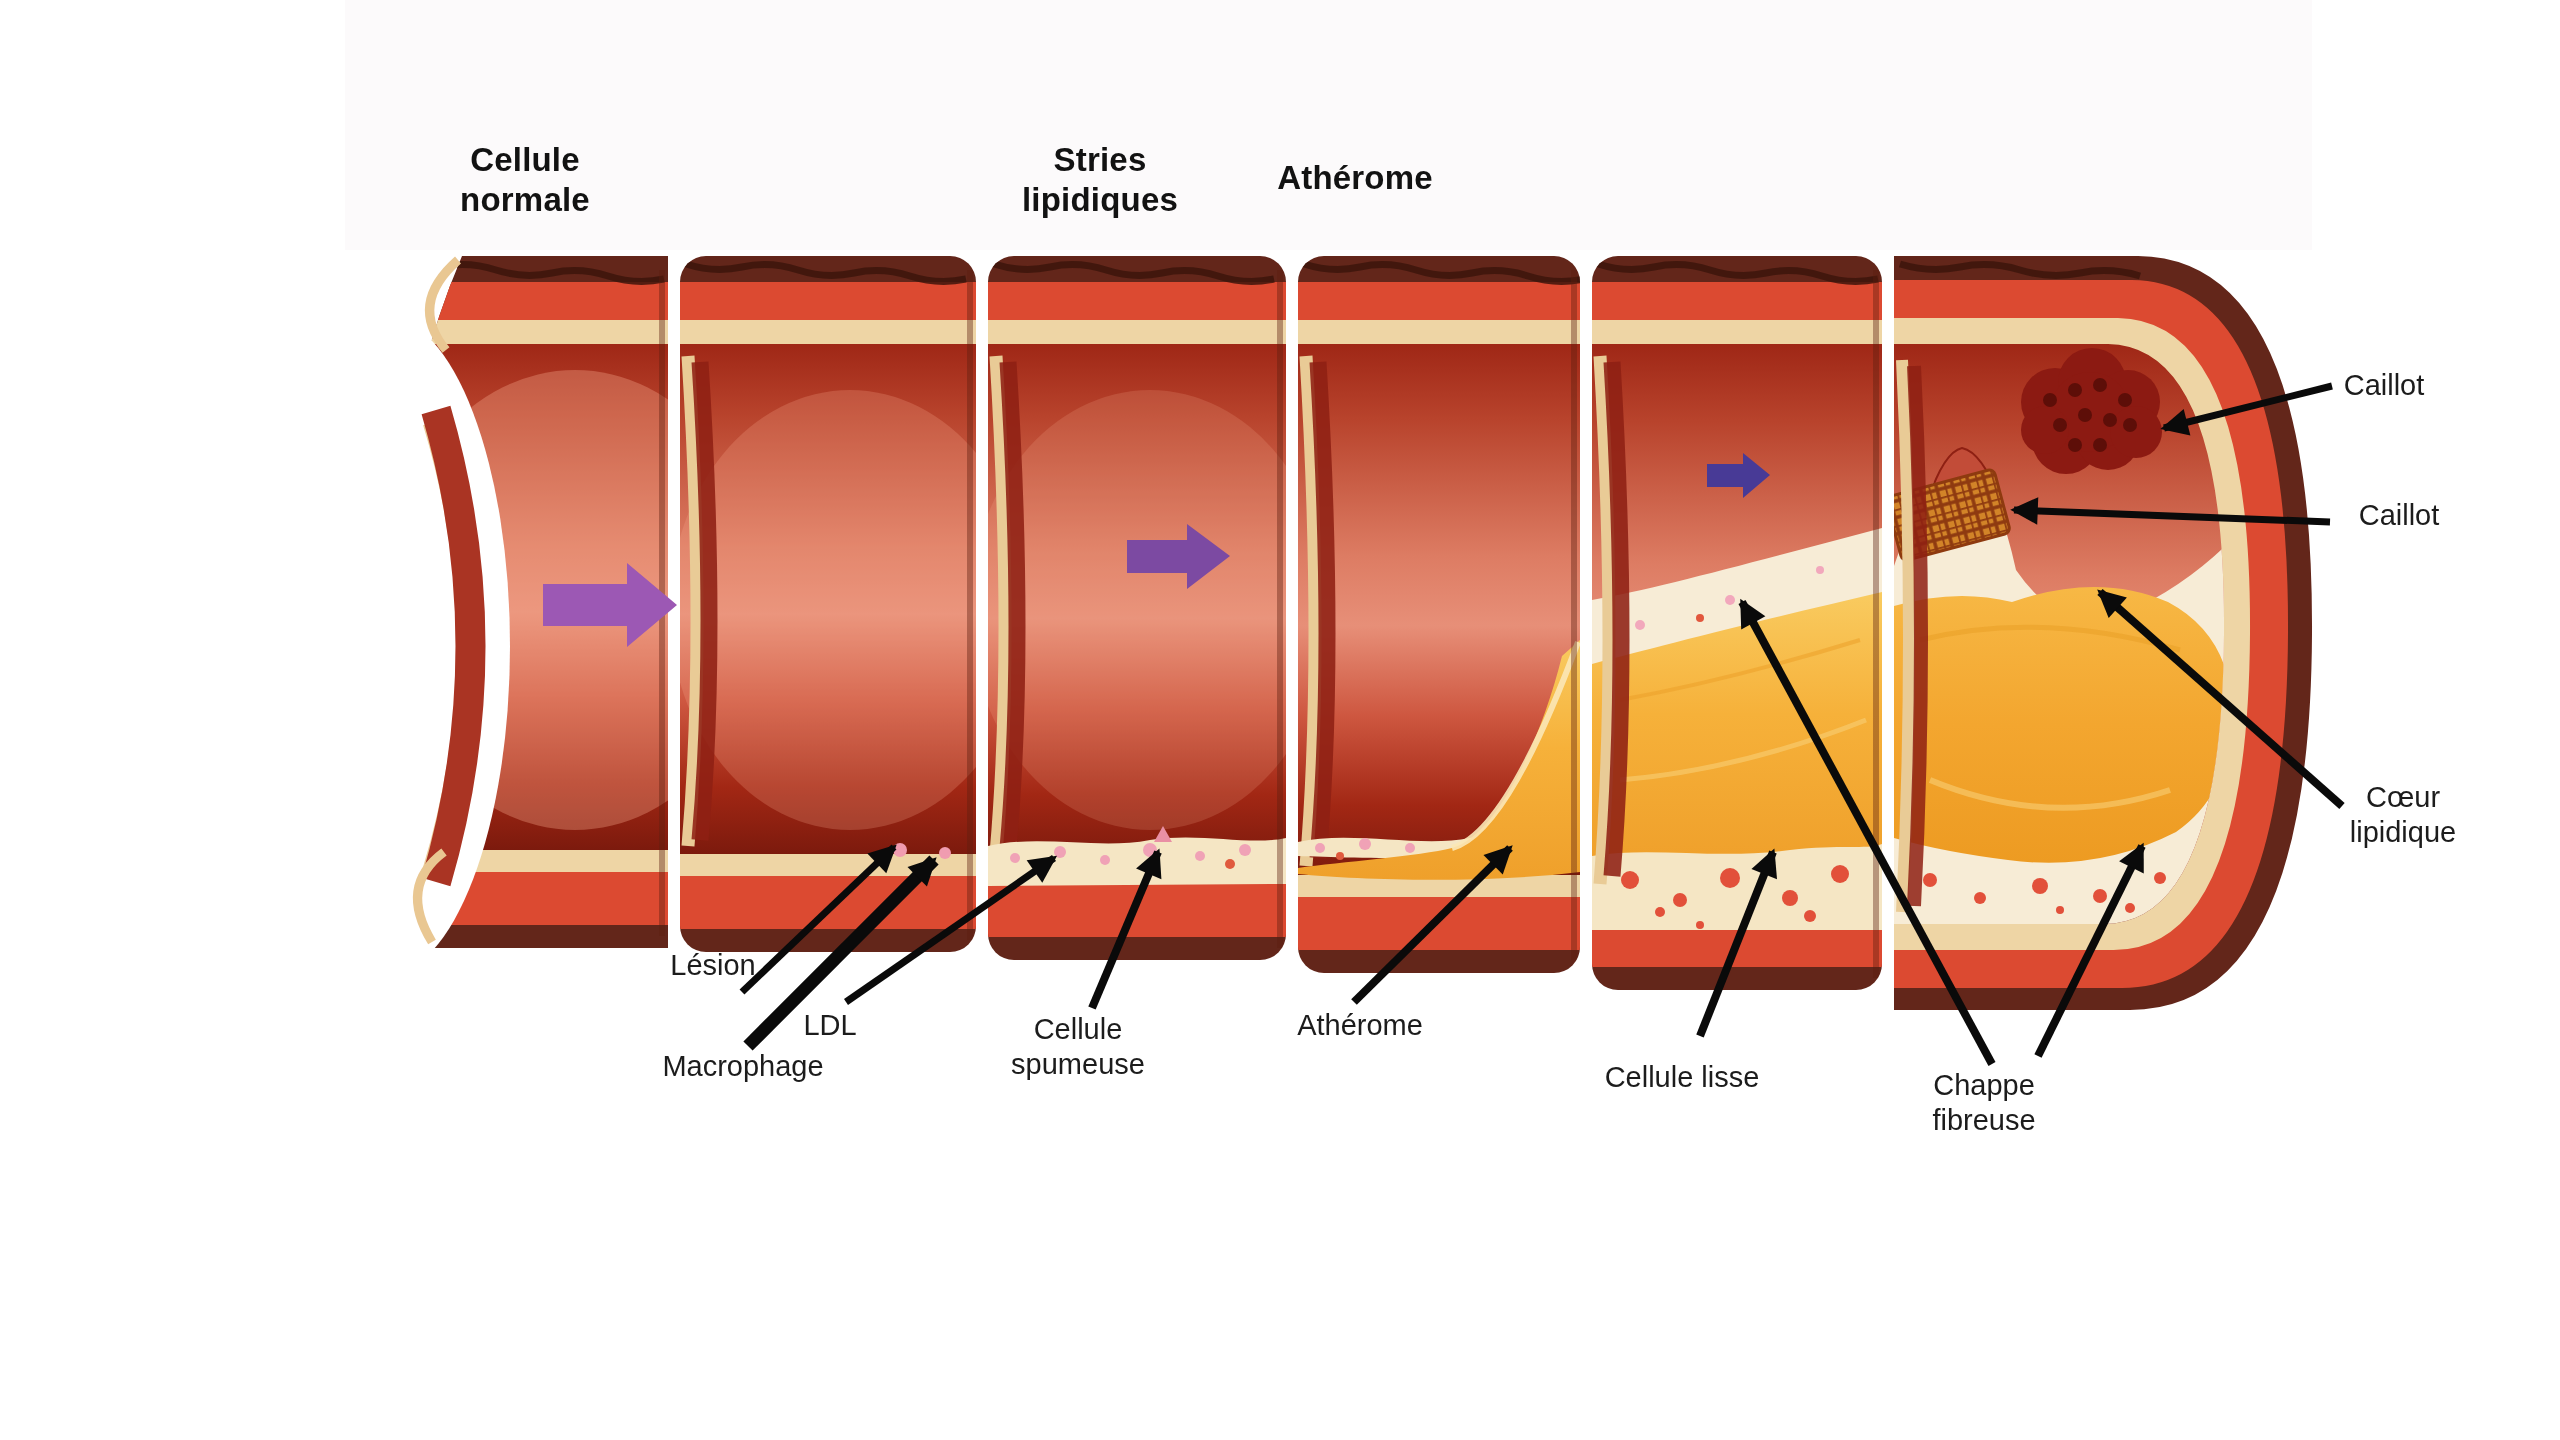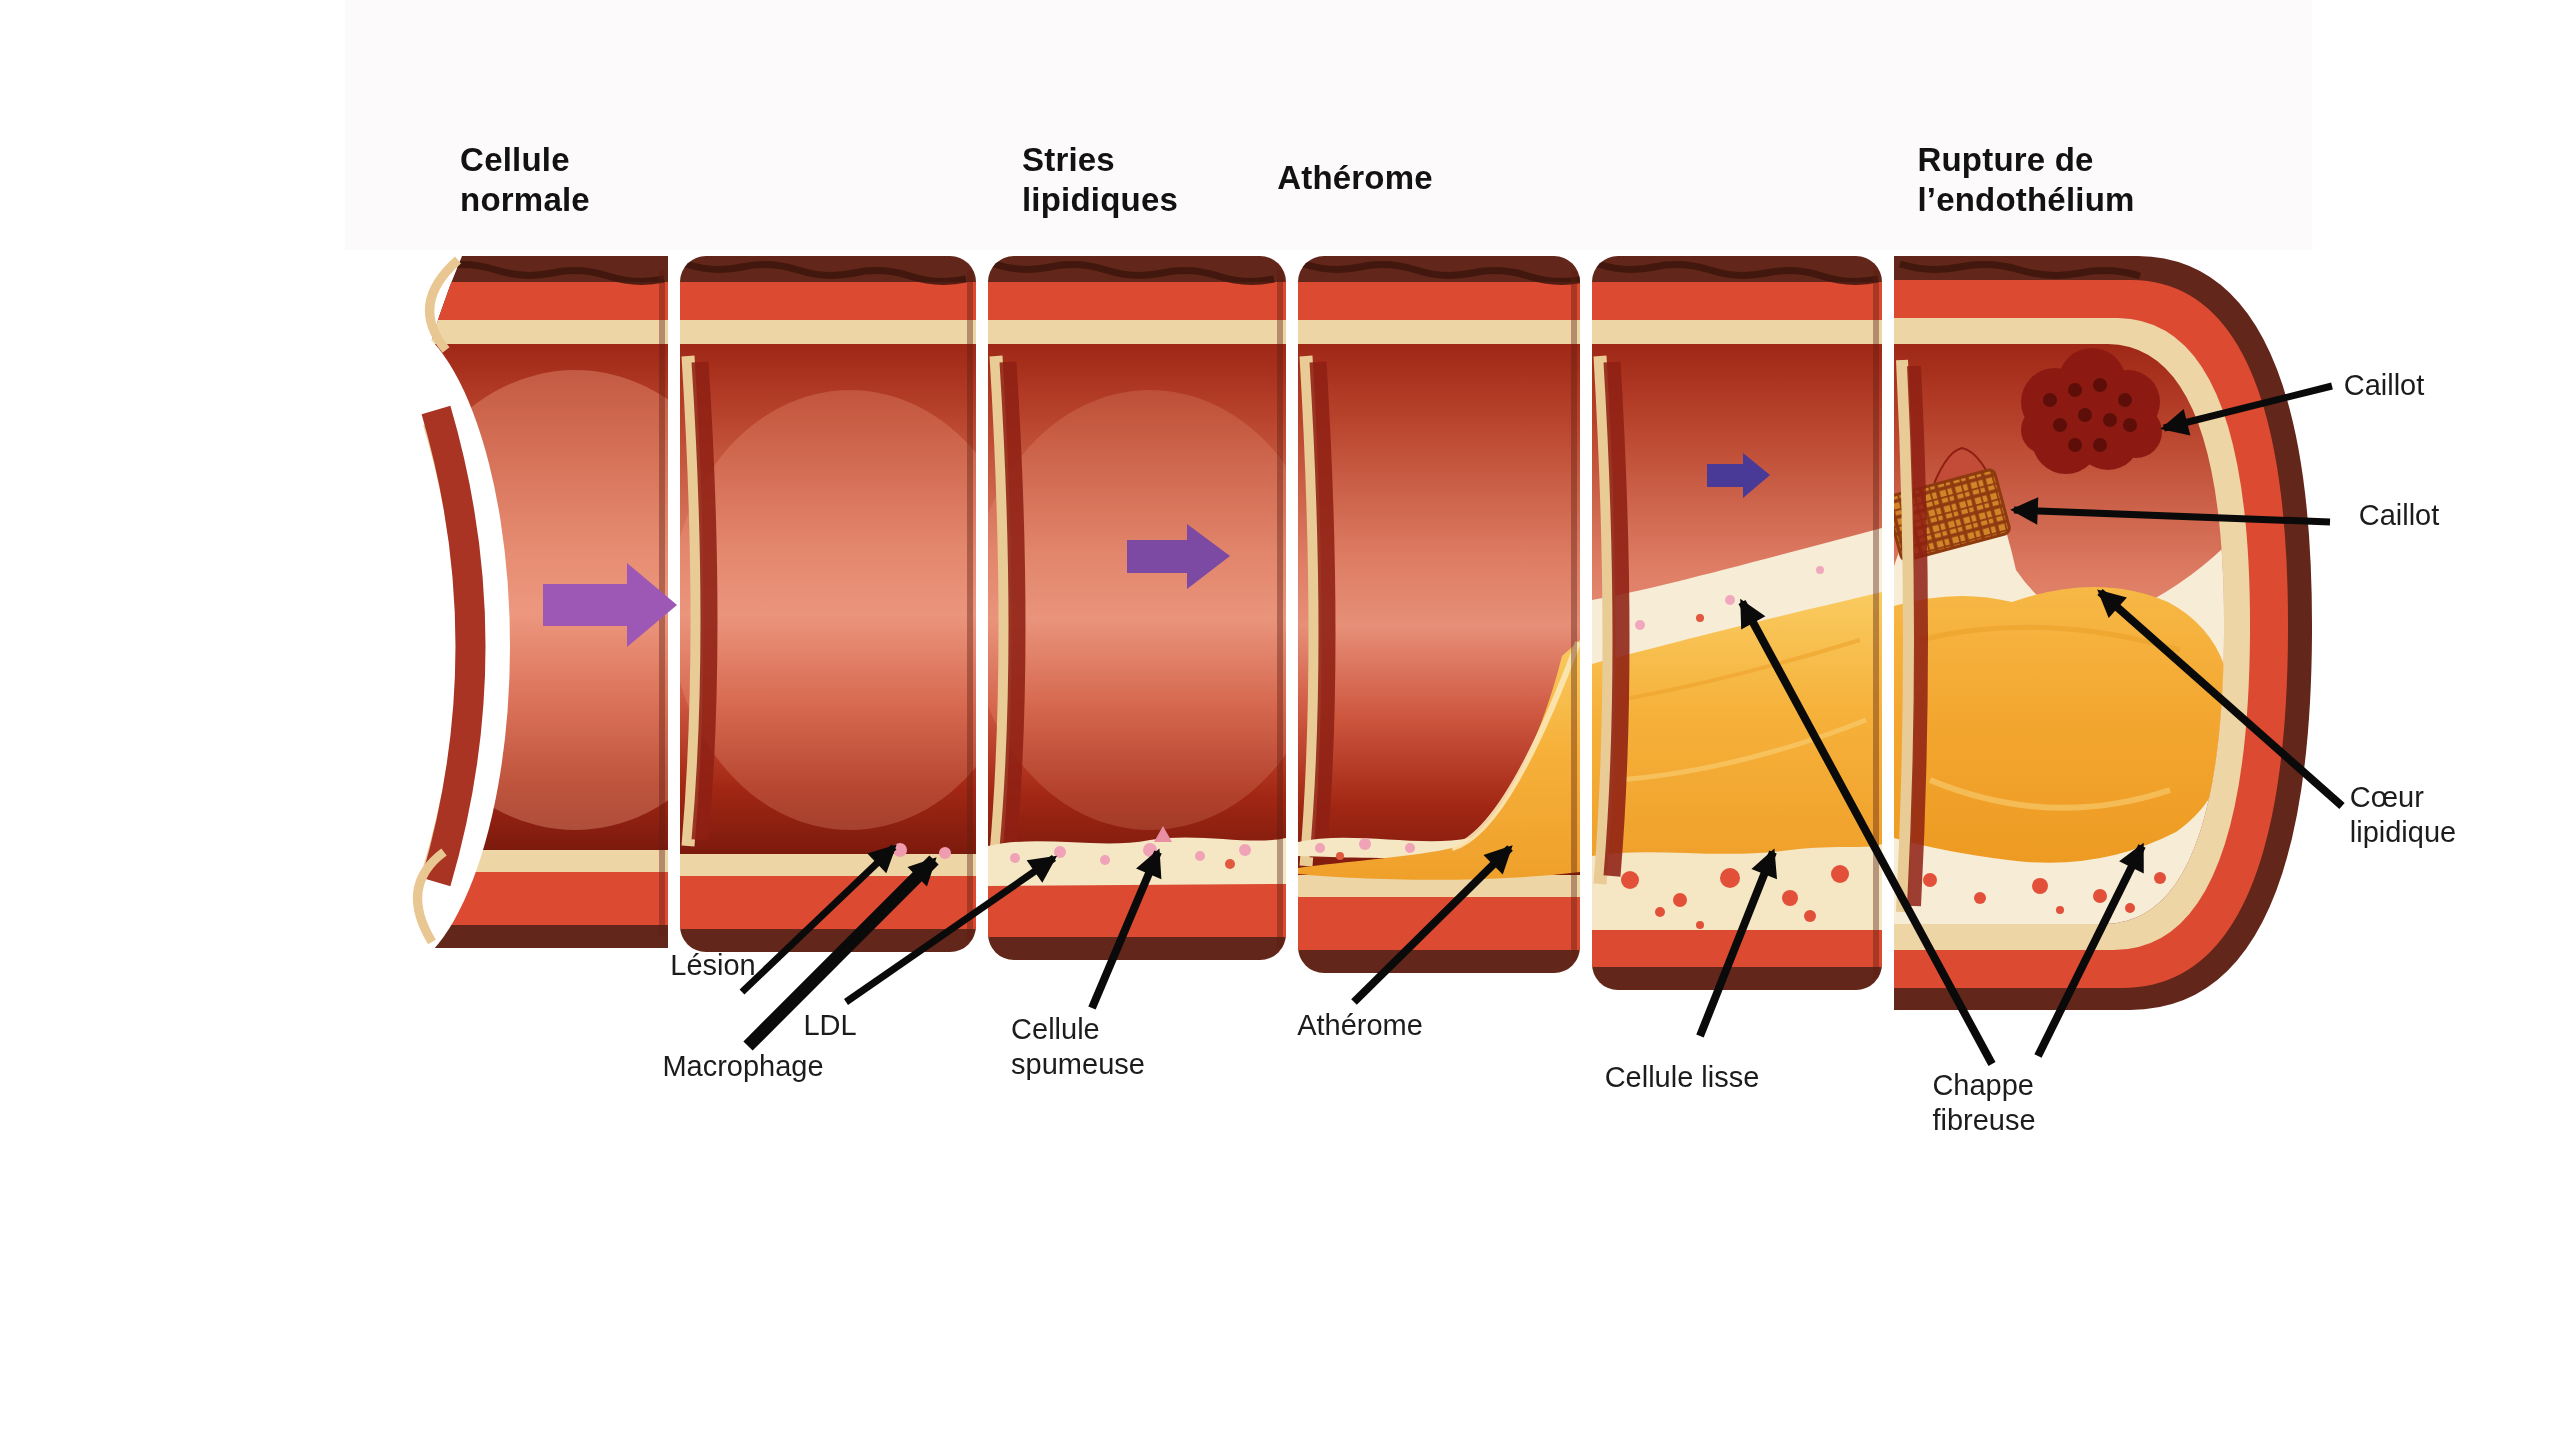--- a/index.html
+++ b/index.html
@@ -1,19 +1,19 @@
 <!DOCTYPE html>
 <html><head>
 <meta charset="utf-8">
 <style>
   html,body{margin:0;padding:0;background:#ffffff;}
   #stage{position:relative;width:2560px;height:1440px;overflow:hidden;background:#ffffff;
          font-family:"Liberation Sans",sans-serif;}
   #art{position:absolute;left:0;top:0;}
-  .lbl{position:absolute;transform:translateX(-50%);text-align:left;white-space:pre-line;
+  .lbl{position:absolute;transform:translateX(-50%);text-align:center;white-space:pre-line;
        color:#1c1c1c;font:400 29px/35px "Liberation Sans",sans-serif;}
   .lbl.stage{font-weight:700;font-size:33px;line-height:40px;color:#121212;letter-spacing:.2px;}
 </style>
 </head>
 <body>
 
 <div id="stage">
 
 <svg id="art" width="2560" height="1440" viewBox="0 0 2560 1440">
   <defs>
@@ -234,22 +234,20 @@
     <line x1="2330" y1="522" x2="2014" y2="510" stroke-width="7" marker-end="url(#ah)"></line>
     <line x1="2342" y1="806" x2="2100" y2="592" stroke-width="8" marker-end="url(#ah)"></line>
   </g>
 </svg>
 
 <div class="lbl stage" style="left:525px;top:140px">Cellule
 normale</div>
 <div class="lbl stage" style="left:1100px;top:140px">Stries
 lipidiques</div>
 <div class="lbl stage" style="left:1355px;top:158px">Athérome</div>
-<div class="lbl stage" style="left:2026px;top:140px">Rupture de
-l’endothélium</div>
 
 <div class="lbl" style="left:713px;top:948px">Lésion</div>
 <div class="lbl" style="left:743px;top:1049px">Macrophage</div>
 <div class="lbl" style="left:830px;top:1008px">LDL</div>
 <div class="lbl" style="left:1078px;top:1012px">Cellule
 spumeuse</div>
 <div class="lbl" style="left:1360px;top:1008px">Athérome</div>
 <div class="lbl" style="left:1682px;top:1060px">Cellule lisse</div>
 <div class="lbl" style="left:1984px;top:1068px">Chappe
 fibreuse</div>

